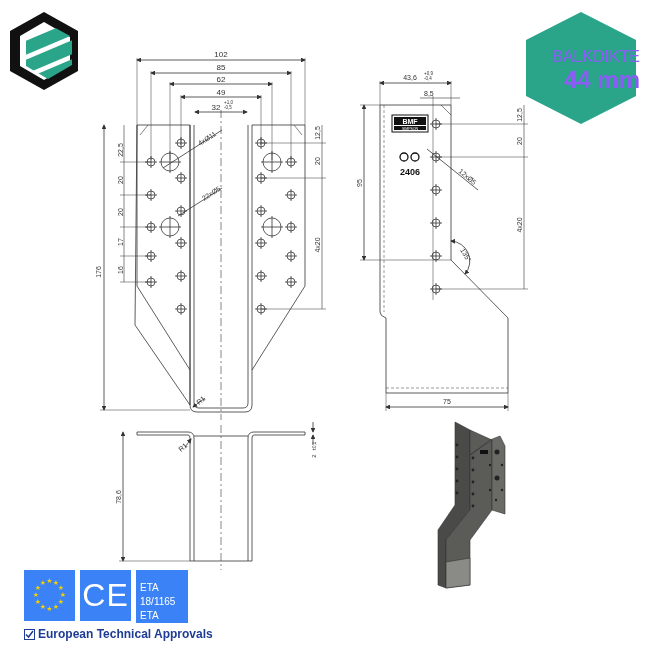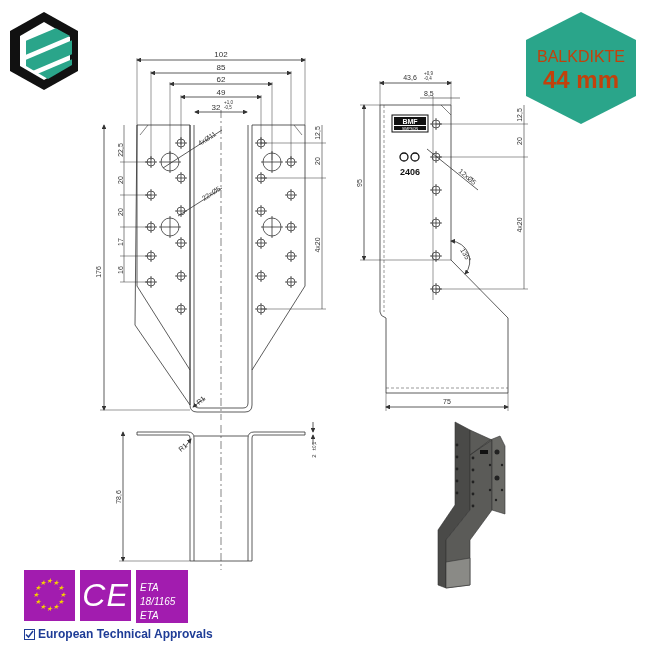--- a/index.html
+++ b/index.html
@@ -1,20 +1,20 @@
 <!DOCTYPE html>
 <html><head>
 <meta charset="utf-8">
 <style>
   html,body{margin:0;padding:0;background:#fff;}
   body{width:650px;height:650px;position:relative;overflow:hidden;font-family:"Liberation Sans",sans-serif;}
   .abs{position:absolute;}
   svg text{font-family:"Liberation Sans",sans-serif;}
-  .badge-text{position:absolute;left:0;width:100%;text-align:center;color:#c2410c;font-family:"Liberation Sans",sans-serif;}
-  .cert{position:absolute;background:#a21caf;font-style:italic;}
+  .badge-text{position:absolute;left:0;width:100%;text-align:right;color:#8b5cf6;font-family:"Liberation Sans",sans-serif;}
+  .cert{position:absolute;background:#3b82f6;}
   .eta-lines{position:absolute;color:#fff;font-size:10px;line-height:14px;font-family:"Liberation Sans",sans-serif;}
   .eta-caption{position:absolute;color:#1e3c96;font-size:12px;font-weight:bold;font-family:"Liberation Sans",sans-serif;}
 </style>
 </head>
 <body>
 
 <div class="abs" style="left:8px;top:10px;width:72px;height:82px;">
   <svg width="72" height="82" viewBox="0 0 72 82">
     <polygon points="36,2 70,21 70,61 36,80 2,61 2,21" fill="#111"></polygon>
     <polygon points="36,12 62,27 62,55 36,70 12,56 12,26" fill="#fff"></polygon>

